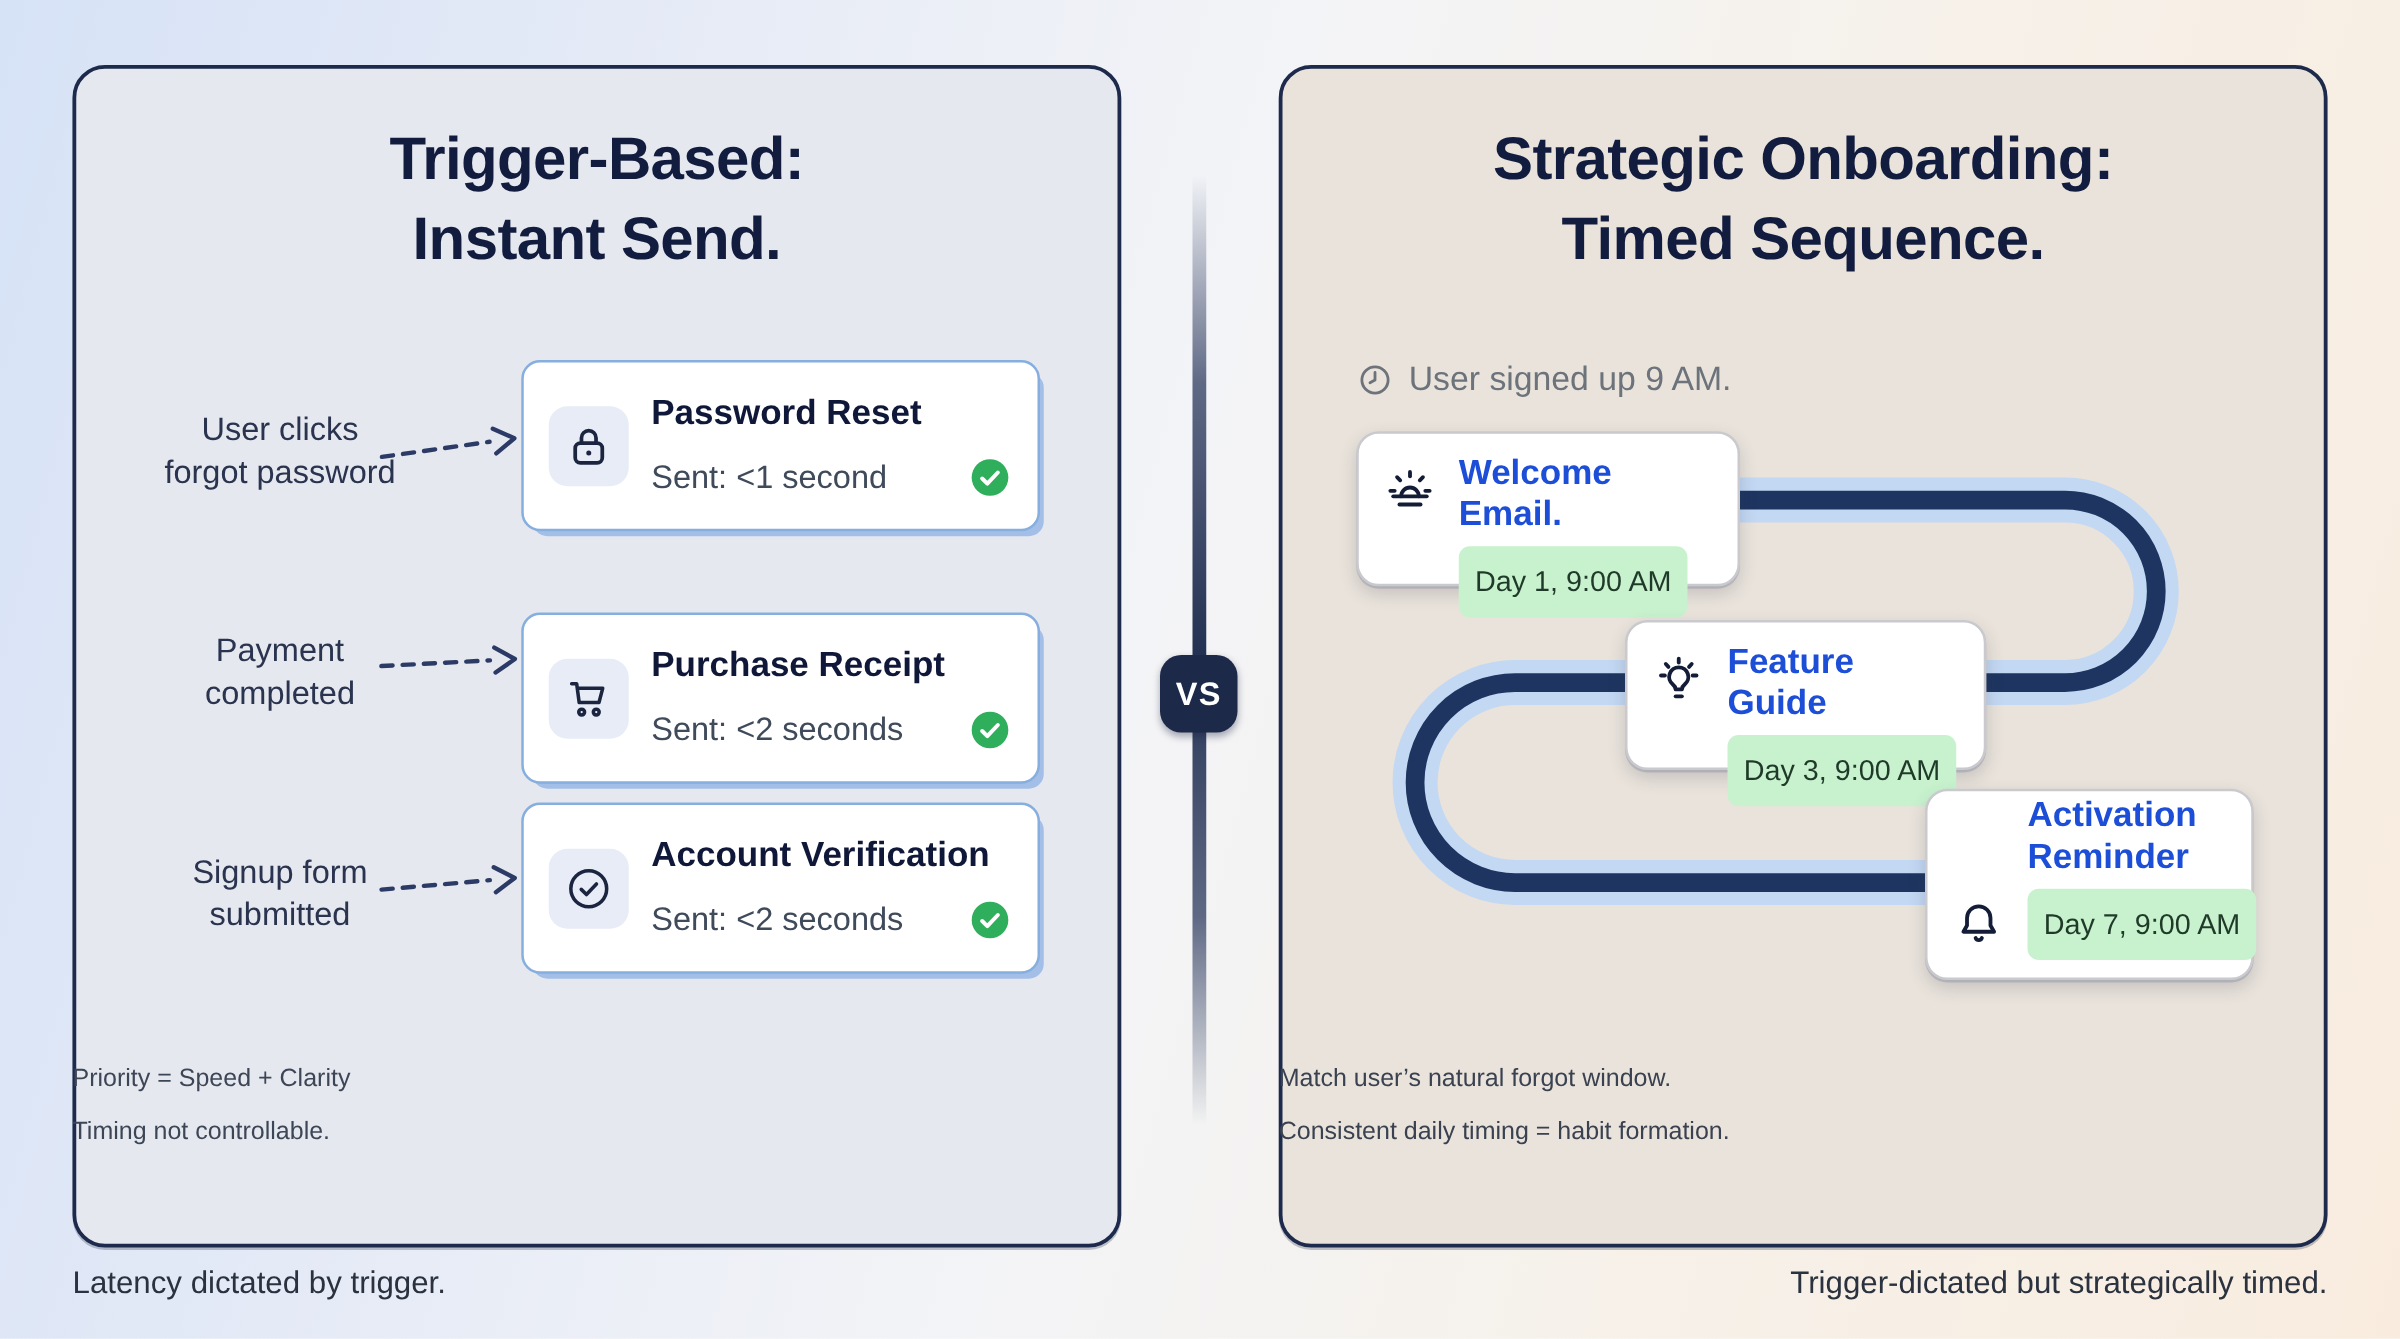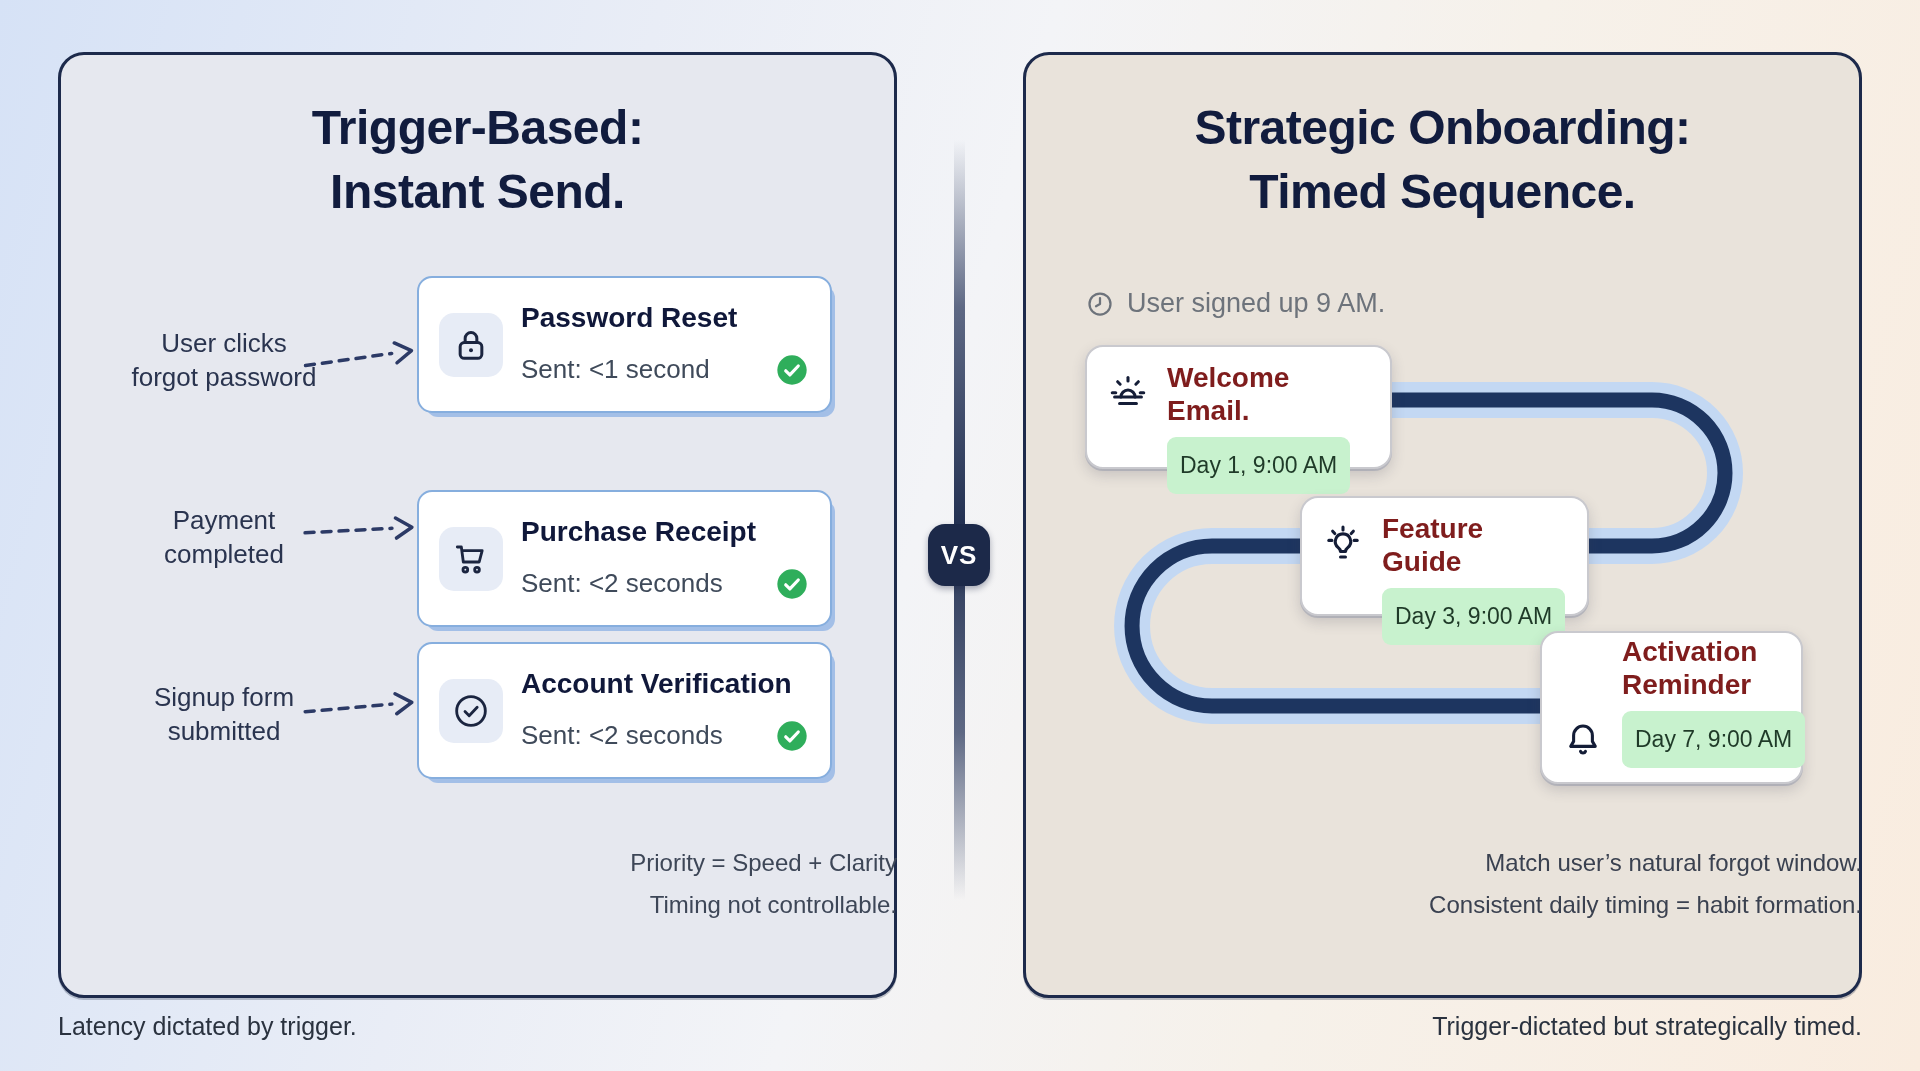--- a/index.html
+++ b/index.html
@@ -40,33 +40,33 @@
   .dash-arrow{position:absolute;width:114px;height:32px;color:#2c3a66;}
   .arr-1{left:302px;top:342px;transform:rotate(-8deg);}
   .arr-2{left:302px;top:514px;transform:rotate(-3deg);}
   .arr-3{left:302px;top:691px;transform:rotate(-5deg);}
 
   .trig-card{
     position:absolute;left:417px;width:415px;height:137px;
     background:#ffffff;border:2px solid #86aede;border-radius:15px;
     box-sizing:border-box;box-shadow:6px 7px 0 -3px #a3bfe7;
   }
-  .tc-1{top:276px;} .tc-2{top:490px;text-align:center;} .tc-3{top:642px;}
+  .tc-1{top:288px;} .tc-2{top:490px;text-align:center;} .tc-3{top:642px;}
   .trig-chip{
     position:absolute;left:20px;top:35px;width:64px;height:64px;border-radius:15px;
     background:#e7ecf6;display:flex;align-items:center;justify-content:center;color:#1b2540;
   }
   .trig-chip svg{width:40px;height:40px;}
   .trig-title{position:absolute;left:102px;top:24px;font-size:28px;font-weight:700;color:#10183a;}
   .trig-sub{position:absolute;left:102px;top:76px;font-size:26px;color:#3f4a5a;}
   .trig-check{position:absolute;right:22px;top:76px;width:32px;height:32px;}
 
   .panel-summary{
-    position:absolute;width:839px;top:842px;text-align:right;
-    font-size:24px;line-height:42px;color:#3d4657;
+    position:absolute;width:839px;top:842px;text-align:left;
+    font-size:20px;line-height:42px;color:#3d4657;
   }
   .panel-summary.left{left:58px;}
   .panel-summary.right{left:1023px;color:#3a4150;}
 
   .caption{position:absolute;top:1012px;font-size:25px;color:#2a323f;}
   .caption.left{left:58px;}
   .caption.right{right:58px;text-align:right;}
 
   
   .divider-bar{
@@ -94,21 +94,21 @@
     box-sizing:border-box;box-shadow:0 6px 14px rgba(60,60,80,.20),0 2px 0 #c6c6cb;
     display:flex;align-items:flex-start;padding:14px 18px;gap:16px;
   }
   .sc-1{left:1085px;top:345px;width:307px;height:124px;}
   .sc-2{left:1300px;top:496px;width:289px;height:120px;}
   .sc-3{left:1540px;top:631px;width:263px;height:153px;align-items:flex-end;}
   .step-icon{flex:0 0 auto;color:#141d37;margin-top:10px;}
   .step-icon svg{width:46px;height:46px;}
   .sc-3 .step-icon{margin-top:16px;}
   .step-body{display:flex;flex-direction:column;}
-  .step-title{font-size:28px;font-weight:700;color:#7f1d1d;line-height:33px;}
+  .step-title{font-size:28px;font-weight:700;color:#1d4ed8;line-height:33px;}
   .step-badge{
     align-self:flex-start;margin-top:10px;background:#c8f2ce;color:#1f3a28;
     font-size:23px;padding:15px 13px;border-radius:9px;white-space:nowrap;
   }
 </style>
 </head>
 <body>
 
 <div class="stage">
 

